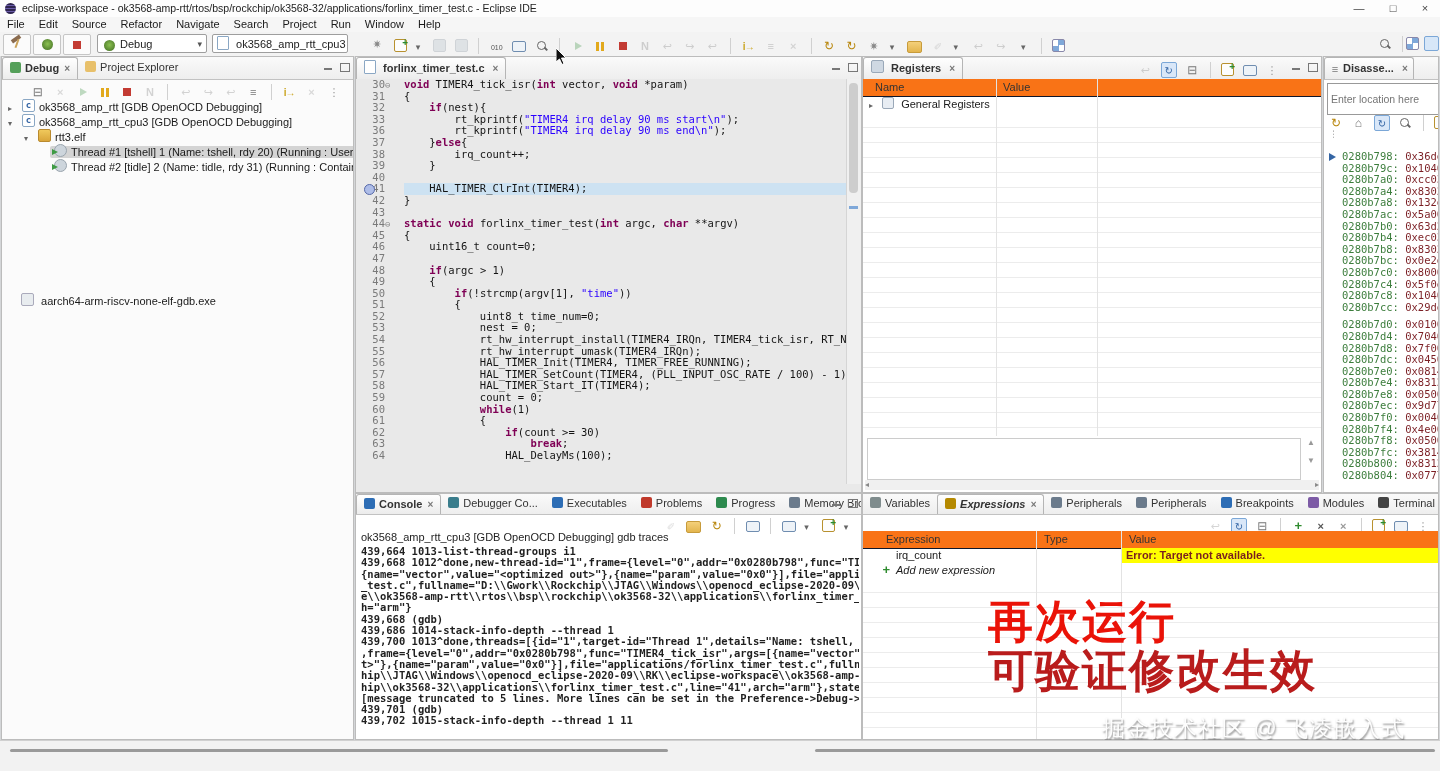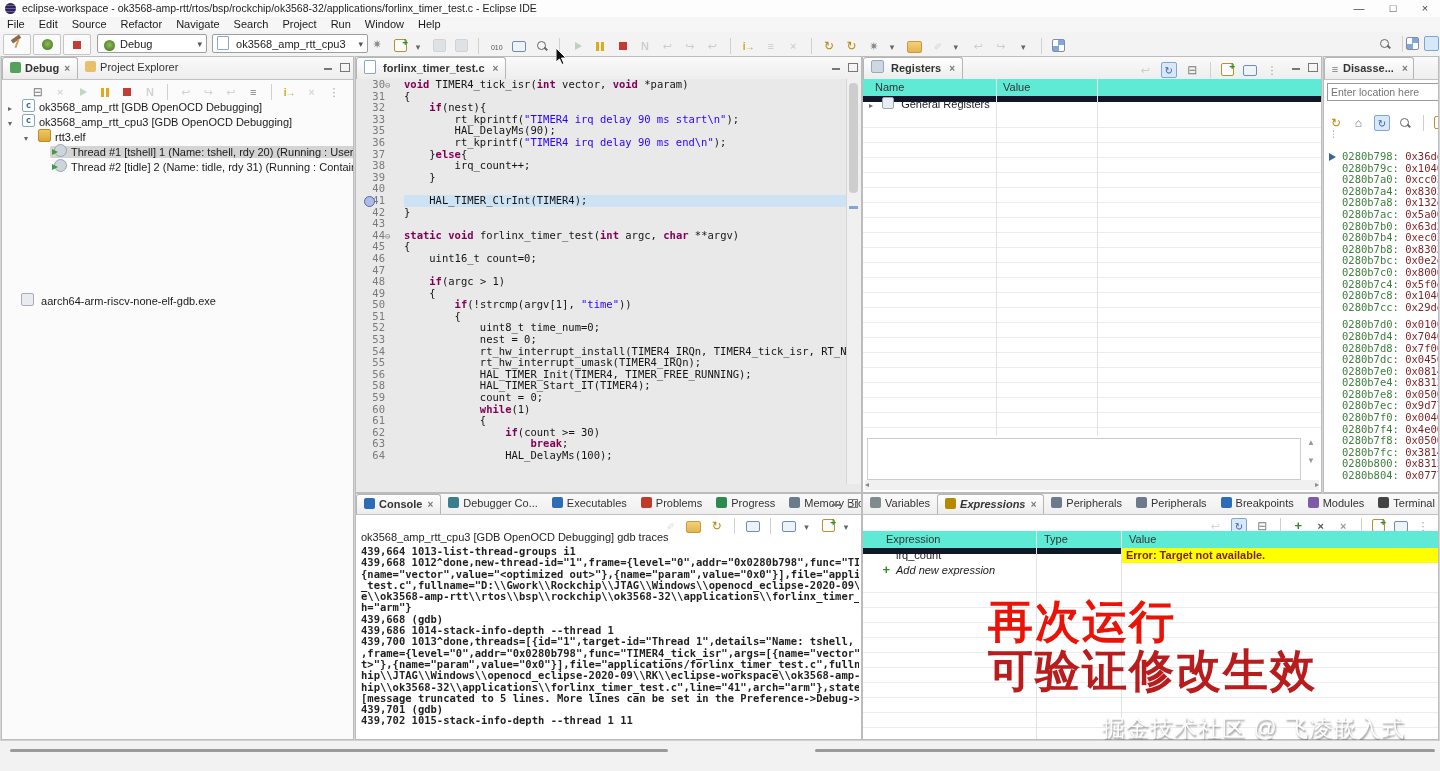--- a/index.html
+++ b/index.html
@@ -88,21 +88,21 @@
   .cline.cur .ctext{background:#cde2f2;}
   .kw{color:#7f0055;font-weight:bold;}
   .st{color:#2a00ff;}
   .cm{color:#3f7f5f;}
   #changebar{position:absolute;left:0;top:22px;width:6px;height:151px;background:#5e97cf;}
   .ipmark{position:absolute;left:8px;top:1px;width:9px;height:9px;background:#aebde8;border:1px solid #5568a8;border-radius:50%;}
   #ed-vscroll{position:absolute;right:0;top:22px;width:14px;bottom:8px;background:#f0f0f0;border-left:1px solid #d5d5d5;}
   #ed-vscroll .thumb{position:absolute;left:2px;top:4px;width:9px;height:110px;background:#cdcdcd;border-radius:4px;}
   #ed-vscroll .mark{position:absolute;left:2px;top:127px;width:9px;height:3px;background:#7fa8d9;}
   
-  .colhead{position:absolute;left:0;right:0;height:17px;background:#5eead4;border-bottom:6px solid #0f172a;font-size:11px;color:#333;line-height:17px;}
+  .colhead{position:absolute;left:0;right:0;height:17px;background:#f97316;border-bottom:1px solid #0f172a;font-size:11px;color:#333;line-height:17px;}
   .stripes{position:absolute;background:repeating-linear-gradient(#fff 0 14px,#ececec 14px 15px);}
   .vline{position:absolute;width:1px;background:#e3e3e3;}
   
   #disasm-lines{position:absolute;left:4px;top:94px;right:0;bottom:0;font:10.5px/11.6px "DejaVu Sans Mono",monospace;white-space:nowrap;}
   .dline{height:11.6px;position:relative;padding-left:14px;}
   .dline .addr{color:#3c7d3c;}
   .dline .dval{color:#7b1f24;}
   .dline .pc{position:absolute;left:1px;top:2px;border-left:7px solid #3465a4;border-top:4px solid transparent;border-bottom:4px solid transparent;}
   .dgap{height:6px;}
   
@@ -143,21 +143,21 @@
 
   <div id="toolbar">
     <span class="tbtn" style="left:3px"><span class="hammer"></span></span>
     <span class="tbtn" style="left:33px"><span class="i i-bug"></span></span>
     <span class="tbtn" style="left:63px"><span class="i i-stop"></span></span>
     <div class="combo" style="left:97px;width:110px">
       <span class="i i-bug" style="width:11px;height:11px"></span>
       <span>Debug</span>
       <span class="caret">▾</span>
     </div>
-    <div class="combo" style="left:212px;width:156px">
+    <div class="combo" style="left:212px;width:136px">
       <span class="cfile"></span>
       <span>ok3568_amp_rtt_cpu3</span>
       <span class="caret">▾</span>
     </div>
     <span class="i i-gear" style="position:absolute;left:368px;top:5px"></span>
     <div style="position:absolute;left:392px;top:4px;white-space:nowrap">
       <span class="i i-newwiz"></span><span class="i i-caret"></span>
       <span class="i i-disk dis"></span>
       <span class="i i-disk dis"></span>
       <span class="sep"></span>
@@ -237,21 +237,20 @@
         <span class="close">×</span>
       </span>
       <span class="minmax" style="right:4px"><span class="mini mini-min"></span><span class="mini mini-max"></span></span>
     </div>
     <div id="changebar"></div>
     <div id="editor-code">
         <div class="cline"><span class="gwrap"><span class="num">30</span><span class="fold">⊖</span></span><span class="ctext"><span class="kw">void</span> TIMER4_tick_isr(<span class="kw">int</span> vector, <span class="kw">void</span> *param)</span></div>
         <div class="cline"><span class="gwrap"><span class="num">31</span><span class="fold"></span></span><span class="ctext">{</span></div>
         <div class="cline"><span class="gwrap"><span class="num">32</span><span class="fold"></span></span><span class="ctext">    <span class="kw">if</span>(nest){</span></div>
         <div class="cline"><span class="gwrap"><span class="num">33</span><span class="fold"></span></span><span class="ctext">        rt_kprintf(<span class="st">"TIMER4 irq delay 90 ms start\n"</span>);</span></div>
-        <div class="cline"><span class="gwrap"><span class="num">35</span><span class="fold"></span></span><span class="ctext">        HAL_DelayMs(90);</span></div>
         <div class="cline"><span class="gwrap"><span class="num">36</span><span class="fold"></span></span><span class="ctext">        rt_kprintf(<span class="st">"TIMER4 irq delay 90 ms end\n"</span>);</span></div>
         <div class="cline"><span class="gwrap"><span class="num">37</span><span class="fold"></span></span><span class="ctext">    }<span class="kw">else</span>{</span></div>
         <div class="cline"><span class="gwrap"><span class="num">38</span><span class="fold"></span></span><span class="ctext">        irq_count++;</span></div>
         <div class="cline"><span class="gwrap"><span class="num">39</span><span class="fold"></span></span><span class="ctext">    }</span></div>
         <div class="cline"><span class="gwrap"><span class="num">40</span><span class="fold"></span></span><span class="ctext"></span></div>
         <div class="cline cur"><span class="gwrap"><span class="ipmark"></span><span class="num">41</span><span class="fold"></span></span><span class="ctext">    HAL_TIMER_ClrInt(TIMER4);</span></div>
         <div class="cline"><span class="gwrap"><span class="num">42</span><span class="fold"></span></span><span class="ctext">}</span></div>
         <div class="cline"><span class="gwrap"><span class="num">43</span><span class="fold"></span></span><span class="ctext"></span></div>
         <div class="cline"><span class="gwrap"><span class="num">44</span><span class="fold">⊖</span></span><span class="ctext"><span class="kw">static</span> <span class="kw">void</span> forlinx_timer_test(<span class="kw">int</span> argc, <span class="kw">char</span> **argv)</span></div>
         <div class="cline"><span class="gwrap"><span class="num">45</span><span class="fold"></span></span><span class="ctext">{</span></div>
@@ -259,20 +258,21 @@
         <div class="cline"><span class="gwrap"><span class="num">47</span><span class="fold"></span></span><span class="ctext"></span></div>
         <div class="cline"><span class="gwrap"><span class="num">48</span><span class="fold"></span></span><span class="ctext">    <span class="kw">if</span>(argc &gt; 1)</span></div>
         <div class="cline"><span class="gwrap"><span class="num">49</span><span class="fold"></span></span><span class="ctext">    {</span></div>
         <div class="cline"><span class="gwrap"><span class="num">50</span><span class="fold"></span></span><span class="ctext">        <span class="kw">if</span>(!strcmp(argv[1], <span class="st">"time"</span>))</span></div>
         <div class="cline"><span class="gwrap"><span class="num">51</span><span class="fold"></span></span><span class="ctext">        {</span></div>
         <div class="cline"><span class="gwrap"><span class="num">52</span><span class="fold"></span></span><span class="ctext">            uint8_t time_num=0;</span></div>
         <div class="cline"><span class="gwrap"><span class="num">53</span><span class="fold"></span></span><span class="ctext">            nest = 0;</span></div>
         <div class="cline"><span class="gwrap"><span class="num">54</span><span class="fold"></span></span><span class="ctext">            rt_hw_interrupt_install(TIMER4_IRQn, TIMER4_tick_isr, RT_NULL, RT_NULL);</span></div>
         <div class="cline"><span class="gwrap"><span class="num">55</span><span class="fold"></span></span><span class="ctext">            rt_hw_interrupt_umask(TIMER4_IRQn);</span></div>
         <div class="cline"><span class="gwrap"><span class="num">56</span><span class="fold"></span></span><span class="ctext">            HAL_TIMER_Init(TIMER4, TIMER_FREE_RUNNING);</span></div>
+        <div class="cline"><span class="gwrap"><span class="num">57</span><span class="fold"></span></span><span class="ctext">            HAL_TIMER_SetCount(TIMER4, (PLL_INPUT_OSC_RATE / 100) - 1);</span></div>
         <div class="cline"><span class="gwrap"><span class="num">58</span><span class="fold"></span></span><span class="ctext">            HAL_TIMER_Start_IT(TIMER4);</span></div>
         <div class="cline"><span class="gwrap"><span class="num">59</span><span class="fold"></span></span><span class="ctext">            count = 0;</span></div>
         <div class="cline"><span class="gwrap"><span class="num">60</span><span class="fold"></span></span><span class="ctext">            <span class="kw">while</span>(1)</span></div>
         <div class="cline"><span class="gwrap"><span class="num">61</span><span class="fold"></span></span><span class="ctext">            {</span></div>
         <div class="cline"><span class="gwrap"><span class="num">62</span><span class="fold"></span></span><span class="ctext">                <span class="kw">if</span>(count &gt;= 30)</span></div>
         <div class="cline"><span class="gwrap"><span class="num">63</span><span class="fold"></span></span><span class="ctext">                    <span class="kw">break</span>;</span></div>
         <div class="cline"><span class="gwrap"><span class="num">64</span><span class="fold"></span></span><span class="ctext">                HAL_DelayMs(100);</span></div>
       </div>
     <div id="ed-vscroll">
         <span class="thumb"></span>
@@ -319,21 +319,21 @@
   </div>
 
   <div class="pane" style="left:1323px;top:56px;width:116px;height:437px">
     <div class="tabbar">
       <span class="tab active" style="padding:0 5px">
         <span class="i i-menu" style="width:10px;margin:0"></span>
         <span>Disasse...</span>
         <span class="close">×</span>
       </span>
     </div>
-    <input style="position: absolute; left: 3px; top: 26px; width: 104px; height: 14px; border: 1px solid rgb(153, 153, 153); font-size: 10.5px; color: rgb(85, 85, 85); padding: 1px 3px;" placeholder="Enter location here">
+    <input style="position: absolute; left: 3px; top: 26px; width: 104px; height: 14px; border: 1px solid rgb(153, 153, 153); font-size: 10.5px; color: rgb(85, 85, 85); padding: 8px 3px;" placeholder="Enter location here">
     <div style="position:absolute;left:3px;top:56px;white-space:nowrap">
       <span class="i i-refresh"></span>
       <span class="i i-home"></span>
       <span class="i i-sync"></span>
       <span class="i i-mag"></span>
       <span class="sep"></span>
       <span class="i i-newwiz"></span>
       
     </div>
     <div style="position:absolute;left:5px;top:72px;color:#999;font-size:9px">⋮</div>

